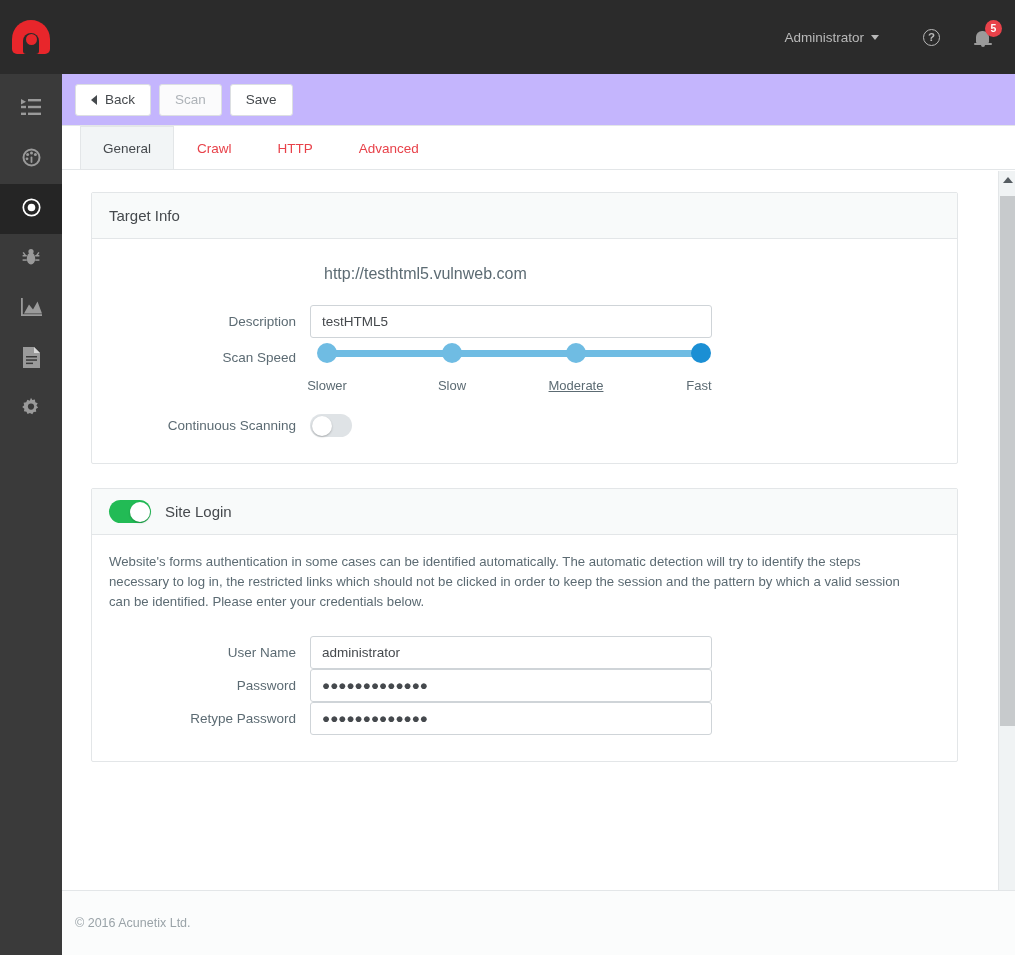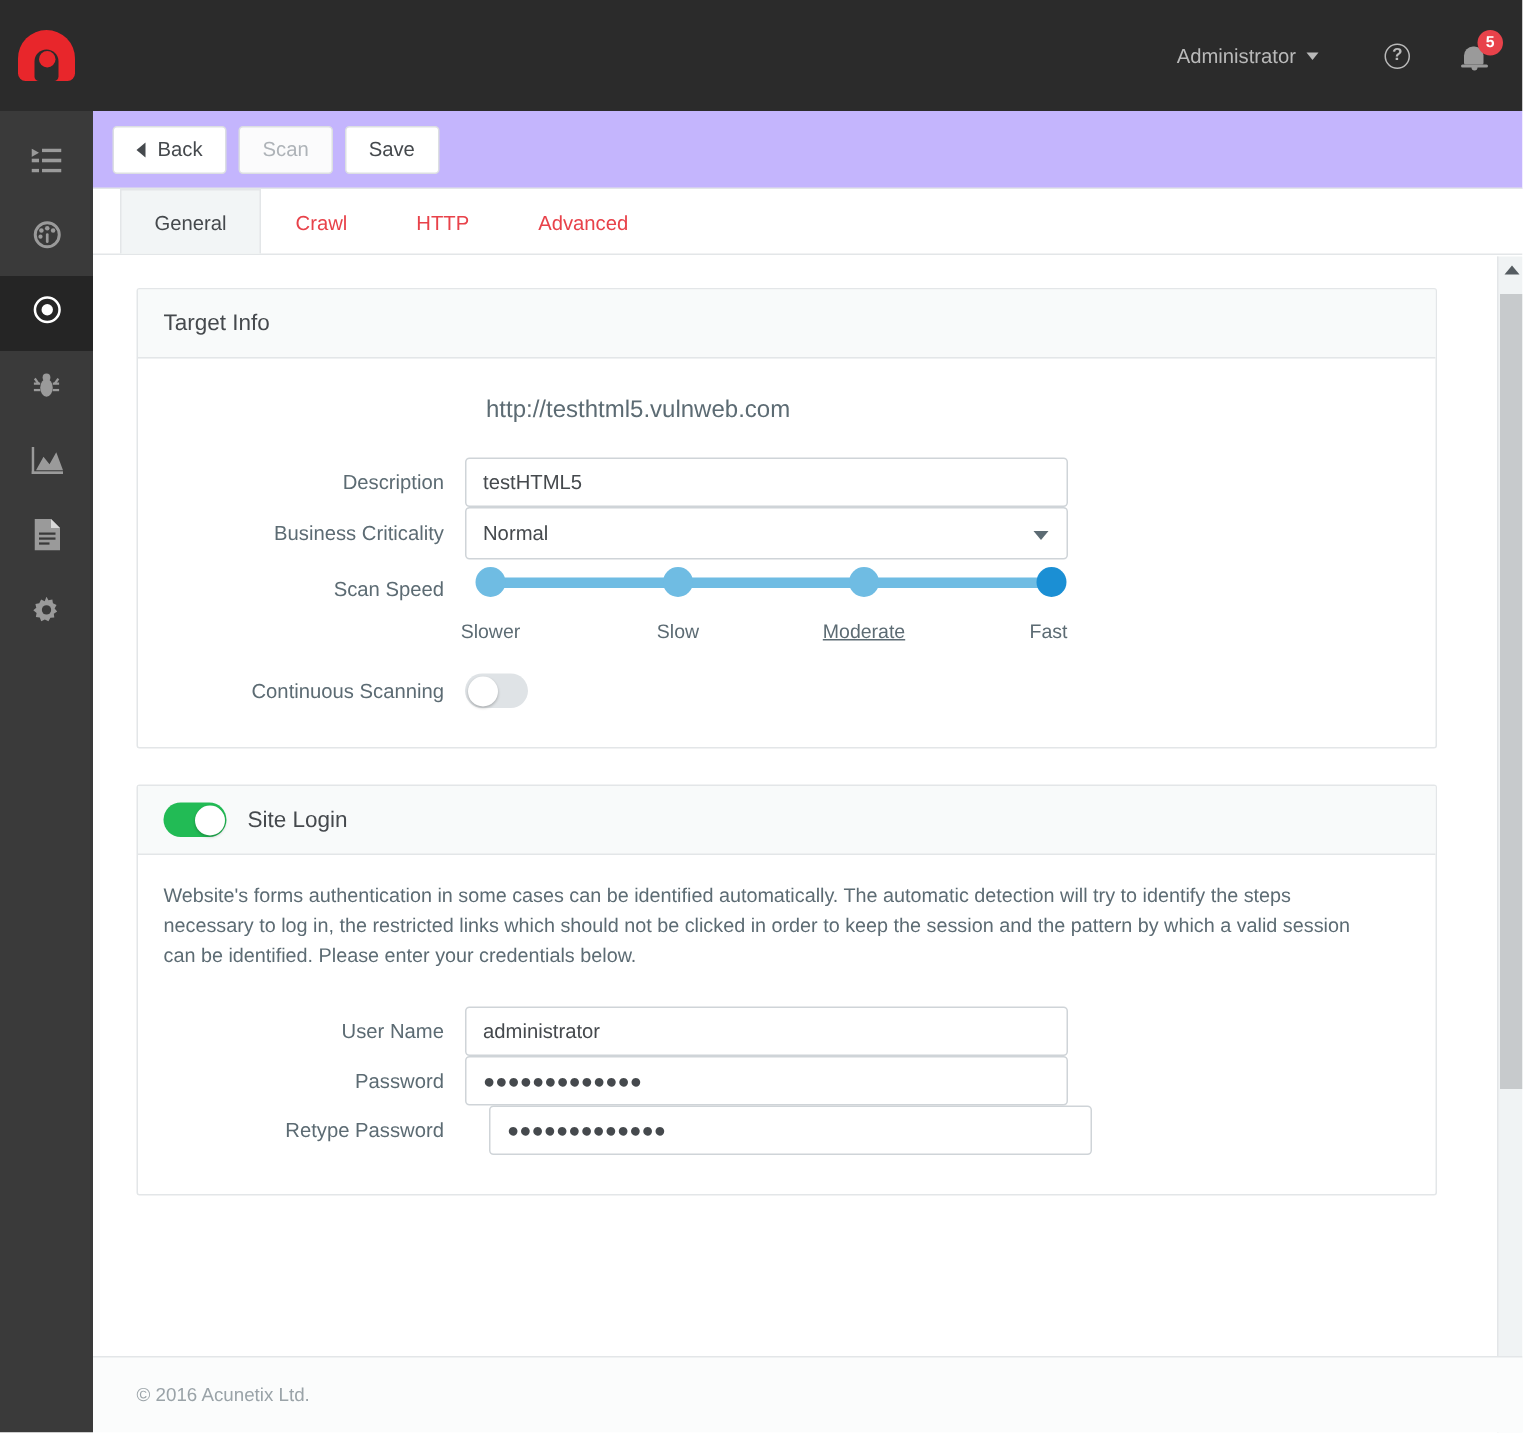--- a/index.html
+++ b/index.html
@@ -307,23 +307,23 @@
   }
   .sb-thumb {
     position: absolute; top: 25px; left: 1px;
     width: 15px; height: 530px;
     background: #c7cacc; cursor: pointer;
   }
 
   
   .footer {
     position: absolute; bottom: 0; left: 62px;
-    width: 953px; height: 51px;
+    width: 953px; height: 65px;
     background: #fbfcfc; border-top: 1px solid #e3e6e8;
-    display: flex; align-items: center; padding-left: 29px;
+    display: flex; align-items: center; padding-left: 13px;
     font-size: 12.5px; color: #9aa3a8;
   }
 </style>
 </head>
 <body>
 
 <div id="app">
 
   <div class="topbar">
     <div class="logo-wrap">
@@ -465,29 +465,20 @@
 
             <div class="url-line">http://testhtml5.vulnweb.com</div>
 
             <div class="frow">
               <div class="flabel">Description</div>
               <div class="fctl">
                 <input class="finput" type="text" value="testHTML5" style="">
               </div>
             </div>
 
-            <div class="frow">
-              <div class="flabel">Business Criticality</div>
-              <div class="fctl">
-                <div class="fselect">
-                  <span>Normal</span>
-                  <span class="caret"></span>
-                </div>
-              </div>
-            </div>
 
             <div class="slider-row">
               <div class="flabel" style="padding-top:12px;">Scan Speed</div>
               <div class="slider-wrap">
                 <div class="track"></div>
                 <div class="knob" style="left:7px;"></div>
                 <div class="knob" style="left:132px;"></div>
                 <div class="knob" style="left:256px;"></div>
                 <div class="knob sel" style="left:381px;"></div>
                 <div class="ticks">
@@ -529,21 +520,21 @@
                 <div class="fctl">
                   <input class="finput" type="text" value="administrator" style="">
                 </div>
               </div>
               <div class="frow">
                 <div class="flabel">Password</div>
                 <div class="fctl">
                   <input class="finput" type="text" value="●●●●●●●●●●●●●" style="">
                 </div>
               </div>
-              <div class="frow" style="margin-bottom:0;gap:16px;">
+              <div class="frow" style="margin-bottom:0;">
                 <div class="flabel">Retype Password</div>
                 <div class="fctl">
                   <input class="finput" type="text" value="●●●●●●●●●●●●●" style="">
                 </div>
               </div>
             </div>
 
           </div>
         </div>
 

